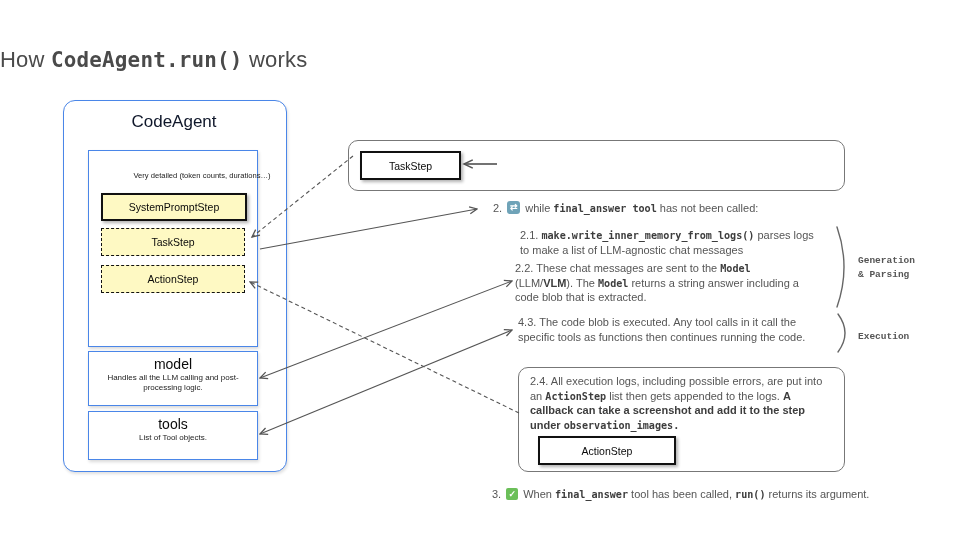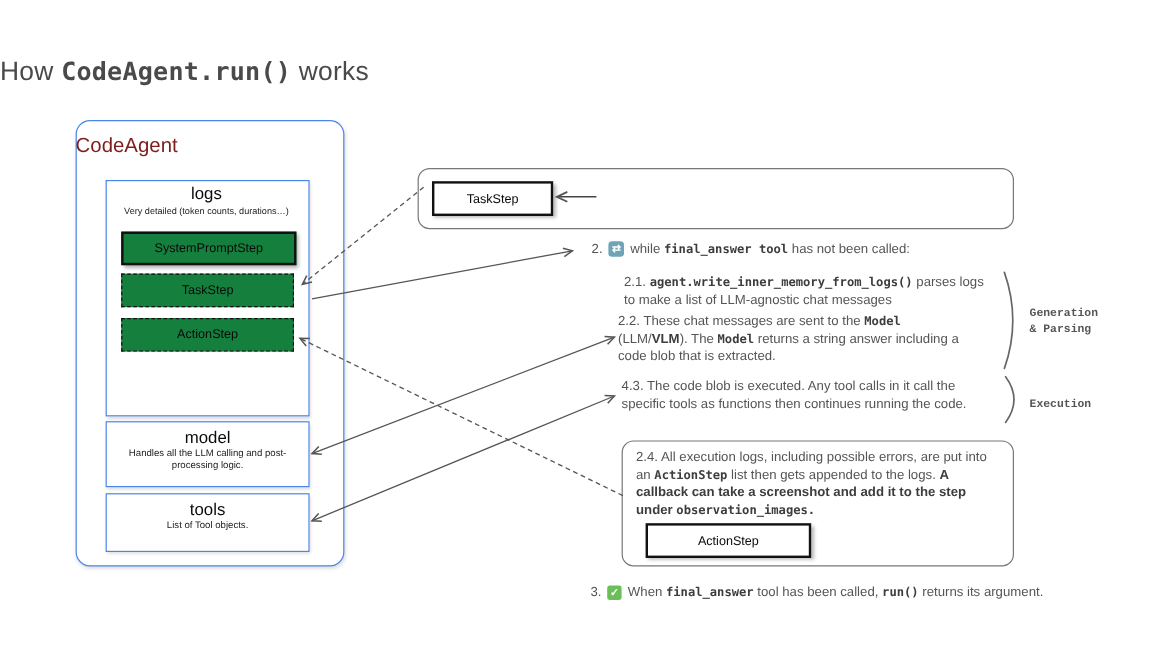--- a/index.html
+++ b/index.html
@@ -6,26 +6,26 @@
   .canvas{
     position:relative;width:960px;height:540px;background:#ffffff;overflow:hidden;
     font-family:"Liberation Sans", sans-serif;color:#4a4a4a;
   }
   .abs{position:absolute;}
   
   .title{left:0;top:47px;width:960px;text-align:left;font-size:22px;color:#4a4a4a;letter-spacing:.2px;}
   .title .seg-mono{font-family:"DejaVu Sans Mono",monospace;font-weight:bold;font-size:0.95em;color:#4a4a4a;}
   
   .agent-outer{left:63px;top:100px;width:222px;height:370px;border:1.6px solid #4a86e8;border-radius:12px;background:#fff;box-shadow:1px 2px 3px rgba(0,0,0,.12);}
-  .agent-title{left:63px;top:112px;width:222px;font-size:17px;color:#7f1d1d;}
+  .agent-title{left:63px;top:112px;width:222px;text-align:center;font-size:17px;color:#0f172a;}
   .bluebox{border:1.5px solid #4a86e8;background:#fff;box-shadow:1px 2px 3px rgba(0,0,0,.15);}
   .logs-box{left:88px;top:150px;width:168px;height:195px;}
   .logs-title{left:88px;top:153px;width:168px;text-align:center;font-size:14px;color:#0a0a0a;}
-  .logs-sub{left:90px;top:171px;width:164px;text-align:center;font-size:7.6px;color:#222;}
-  .stepbox{left:101px;width:142px;text-align:center;font-size:10.5px;color:#0a0a0a;background:#15803d;display:flex;align-items:center;justify-content:center;}
+  .logs-sub{left:90px;top:171px;width:164px;text-align:center;font-size:7.6px;color:#222;padding-left:30px;}
+  .stepbox{left:101px;width:142px;text-align:center;font-size:10.5px;color:#0a0a0a;background:#fef9c3;display:flex;align-items:center;justify-content:center;}
   .stepbox.solid{border:2px solid #111;box-shadow:2px 2px 3px rgba(0,0,0,.3);}
   .stepbox.dashed{border:1.8px dashed #111;}
   .sys-step{top:193px;height:24px;}
   .task-step{top:228px;height:26px;}
   .action-step{top:265px;height:26px;}
   .model-box{left:88px;top:351px;width:168px;height:53px;}
   .tools-box{left:88px;top:411px;width:168px;height:47px;}
   .sub-title{width:100%;text-align:center;font-size:14px;color:#0a0a0a;margin-top:4px;}
   .sub-sub{width:88%;margin:1px auto 0;text-align:center;font-size:8px;color:#222;line-height:1.3;}
   
@@ -55,21 +55,20 @@
 <body>
 
 <div class="canvas">
 
   <div class="abs title"><span class="seg-plain">How </span><span class="seg-mono">CodeAgent.run()</span><span class="seg-plain"> works</span></div>
 
   <div class="abs agent-outer"></div>
   <div class="abs agent-title">CodeAgent</div>
 
   <div class="abs bluebox logs-box"></div>
-  <div class="abs logs-title">logs</div>
   <div class="abs logs-sub">Very detailed (token counts, durations…)</div>
 
   <div class="abs stepbox solid sys-step">
     <span>SystemPromptStep</span>
   </div>
   <div class="abs stepbox dashed task-step">
     <span>TaskStep</span>
   </div>
   <div class="abs stepbox dashed action-step">
     <span>ActionStep</span>
@@ -88,21 +87,21 @@
   <div class="abs step1-taskbox">
     <span>TaskStep</span>
   </div>
 
   <div class="abs rtext step-row step2-row">
     <span>2.</span>
     <span class="loop-icon">⇄</span>
     <span><span class="seg-plain">while </span><span class="seg-mono">final_answer tool</span><span class="seg-plain"> has not been called:</span></span>
   </div>
 
-  <div class="abs rtext p21"><span class="seg-plain">2.1. </span><span class="seg-mono">agent.write_inner_memory_from_logs()</span><span class="seg-plain"> parses logs to make a list of LLM-agnostic chat messages</span></div>
+  <div class="abs rtext p21"><span class="seg-plain">2.1. </span><span class="seg-mono">make.write_inner_memory_from_logs()</span><span class="seg-plain"> parses logs to make a list of LLM-agnostic chat messages</span></div>
   <div class="abs rtext p22"><span class="seg-plain">2.2. These chat messages are sent to the </span><span class="seg-mono">Model</span><span class="seg-plain"> (LLM/</span><span class="seg-bold">VLM</span><span class="seg-plain">). The </span><span class="seg-mono">Model</span><span class="seg-plain"> returns a string answer including a code blob that is extracted.</span></div>
   <div class="abs rtext p23"><span class="seg-plain">4.3. The code blob is executed. Any tool calls in it call the specific tools as functions then continues running the code.</span></div>
 
   <div class="abs box24"></div>
   <div class="abs rtext p24"><span class="seg-plain">2.4. All execution logs, including possible errors, are put into an </span><span class="seg-mono">ActionStep</span><span class="seg-plain"> list then gets appended to the logs. </span><span class="seg-bold">A callback can  take a screenshot and add it to the step under </span><span class="seg-mono">observation_images.</span></div>
   <div class="abs action24">
     <span>ActionStep</span>
   </div>
 
   <div class="abs group-label glabel-gen">Generation

